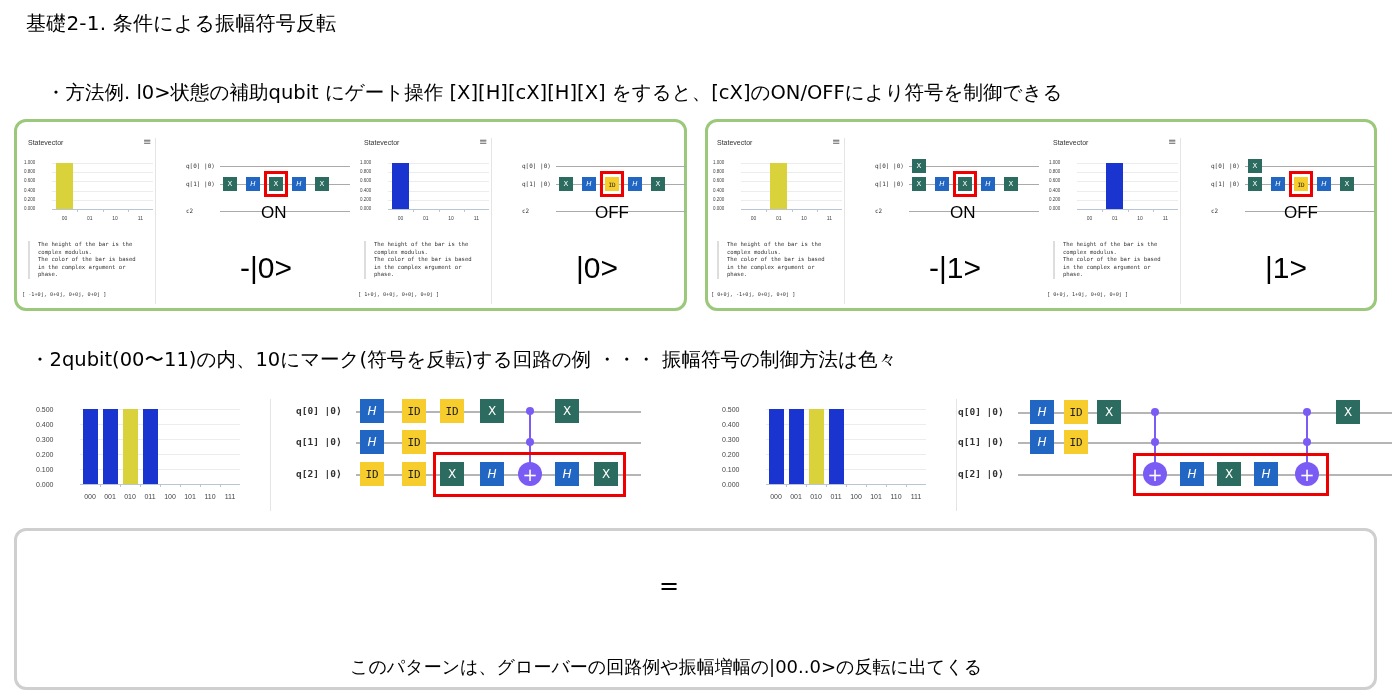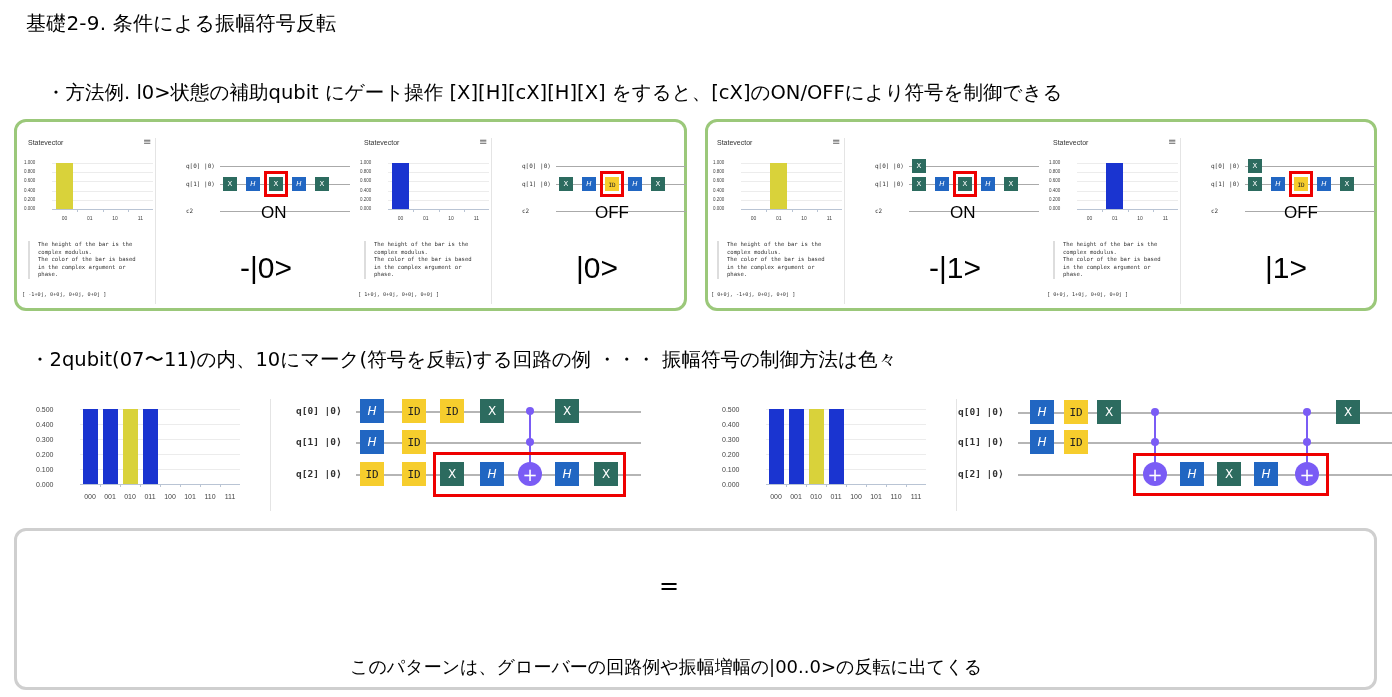--- a/index.html
+++ b/index.html
@@ -32,21 +32,21 @@
   .ctrl-line { position: absolute; width: 2px; }
   .target { position: absolute; border-radius: 50%; color: #fff; display: flex; align-items: center; justify-content: center; }
   .ket-big { font-family: "Liberation Sans", sans-serif; font-size: 30px; white-space: nowrap; }
   .onoff { font-family: "Liberation Sans", sans-serif; font-size: 17px; white-space: nowrap; }
   .bottom-text { font-size: 18px; white-space: nowrap; }
   .equals { font-size: 24px; }
 </style>
 </head>
 <body>
 
-<div class="abs title">基礎2-9. 条件による振幅符号反転</div>
+<div class="abs title">基礎2-1. 条件による振幅符号反転</div>
 <div class="abs headline" style="left:46px; top:79px;">・方法例. l0&gt;状態の補助qubit にゲート操作 [X][H][cX][H][X] をすると、[cX]のON/OFFにより符号を制御できる</div>
 
 <div class="abs panel-green" style="left:14px; top:119px; width:673px; height:192px;"></div>
 <div class="abs panel-green" style="left:705px; top:119px; width:672px; height:192px;"></div>
 
 <div id="sv-root">
     <div style="position:absolute; left:0; top:0;">
       <div class="abs sv-title" style="left:28px; top:139px;">Statevector</div>
       <div class="abs hamburger" style="left:143px; top:136px;">≡</div>
       <div class="ylab" style="left:24px; top:160px; width:24px; text-align:left; font-size:4.5px;">1.000</div>
@@ -223,21 +223,21 @@
       <div class="gate g-h" style="left:1271px; top:177px; width:14px; height:14px; font-size:7px;">H</div>
       <div class="gate g-id" style="left:1294px; top:177px; width:14px; height:14px; font-size:6px;">ID</div>
       <div class="gate g-h" style="left:1317px; top:177px; width:14px; height:14px; font-size:7px;">H</div>
       <div class="gate g-x" style="left:1340px; top:177px; width:14px; height:14px; font-size:7px;">X</div>
       <div class="red-box" style="left:1289px; top:171px; width:24px; height:26px;"></div>
       <div class="abs onoff" style="left:1284px; top:203px;">OFF</div>
       <div class="abs ket-big" style="left:1265px; top:251px;">|1&gt;</div>
     </div>
   </div>
 
-<div class="abs headline" style="left:30px; top:346px;">・2qubit(07〜11)の内、10にマーク(符号を反転)する回路の例 ・・・ 振幅符号の制御方法は色々</div>
+<div class="abs headline" style="left:30px; top:346px;">・2qubit(00〜11)の内、10にマーク(符号を反転)する回路の例 ・・・ 振幅符号の制御方法は色々</div>
 
 <div id="three-root">
     <div style="position:absolute;left:0;top:0;">
       <div class="ylab" style="left:36px; top:406px; width:40px; text-align:left; font-size:7px;">0.500</div>
       <div class="gridline" style="left:80px; top:409px; width:160px;"></div>
       <div class="ylab" style="left:36px; top:421px; width:40px; text-align:left; font-size:7px;">0.400</div>
       <div class="gridline" style="left:80px; top:424px; width:160px;"></div>
       <div class="ylab" style="left:36px; top:436px; width:40px; text-align:left; font-size:7px;">0.300</div>
       <div class="gridline" style="left:80px; top:439px; width:160px;"></div>
       <div class="ylab" style="left:36px; top:451px; width:40px; text-align:left; font-size:7px;">0.200</div>

